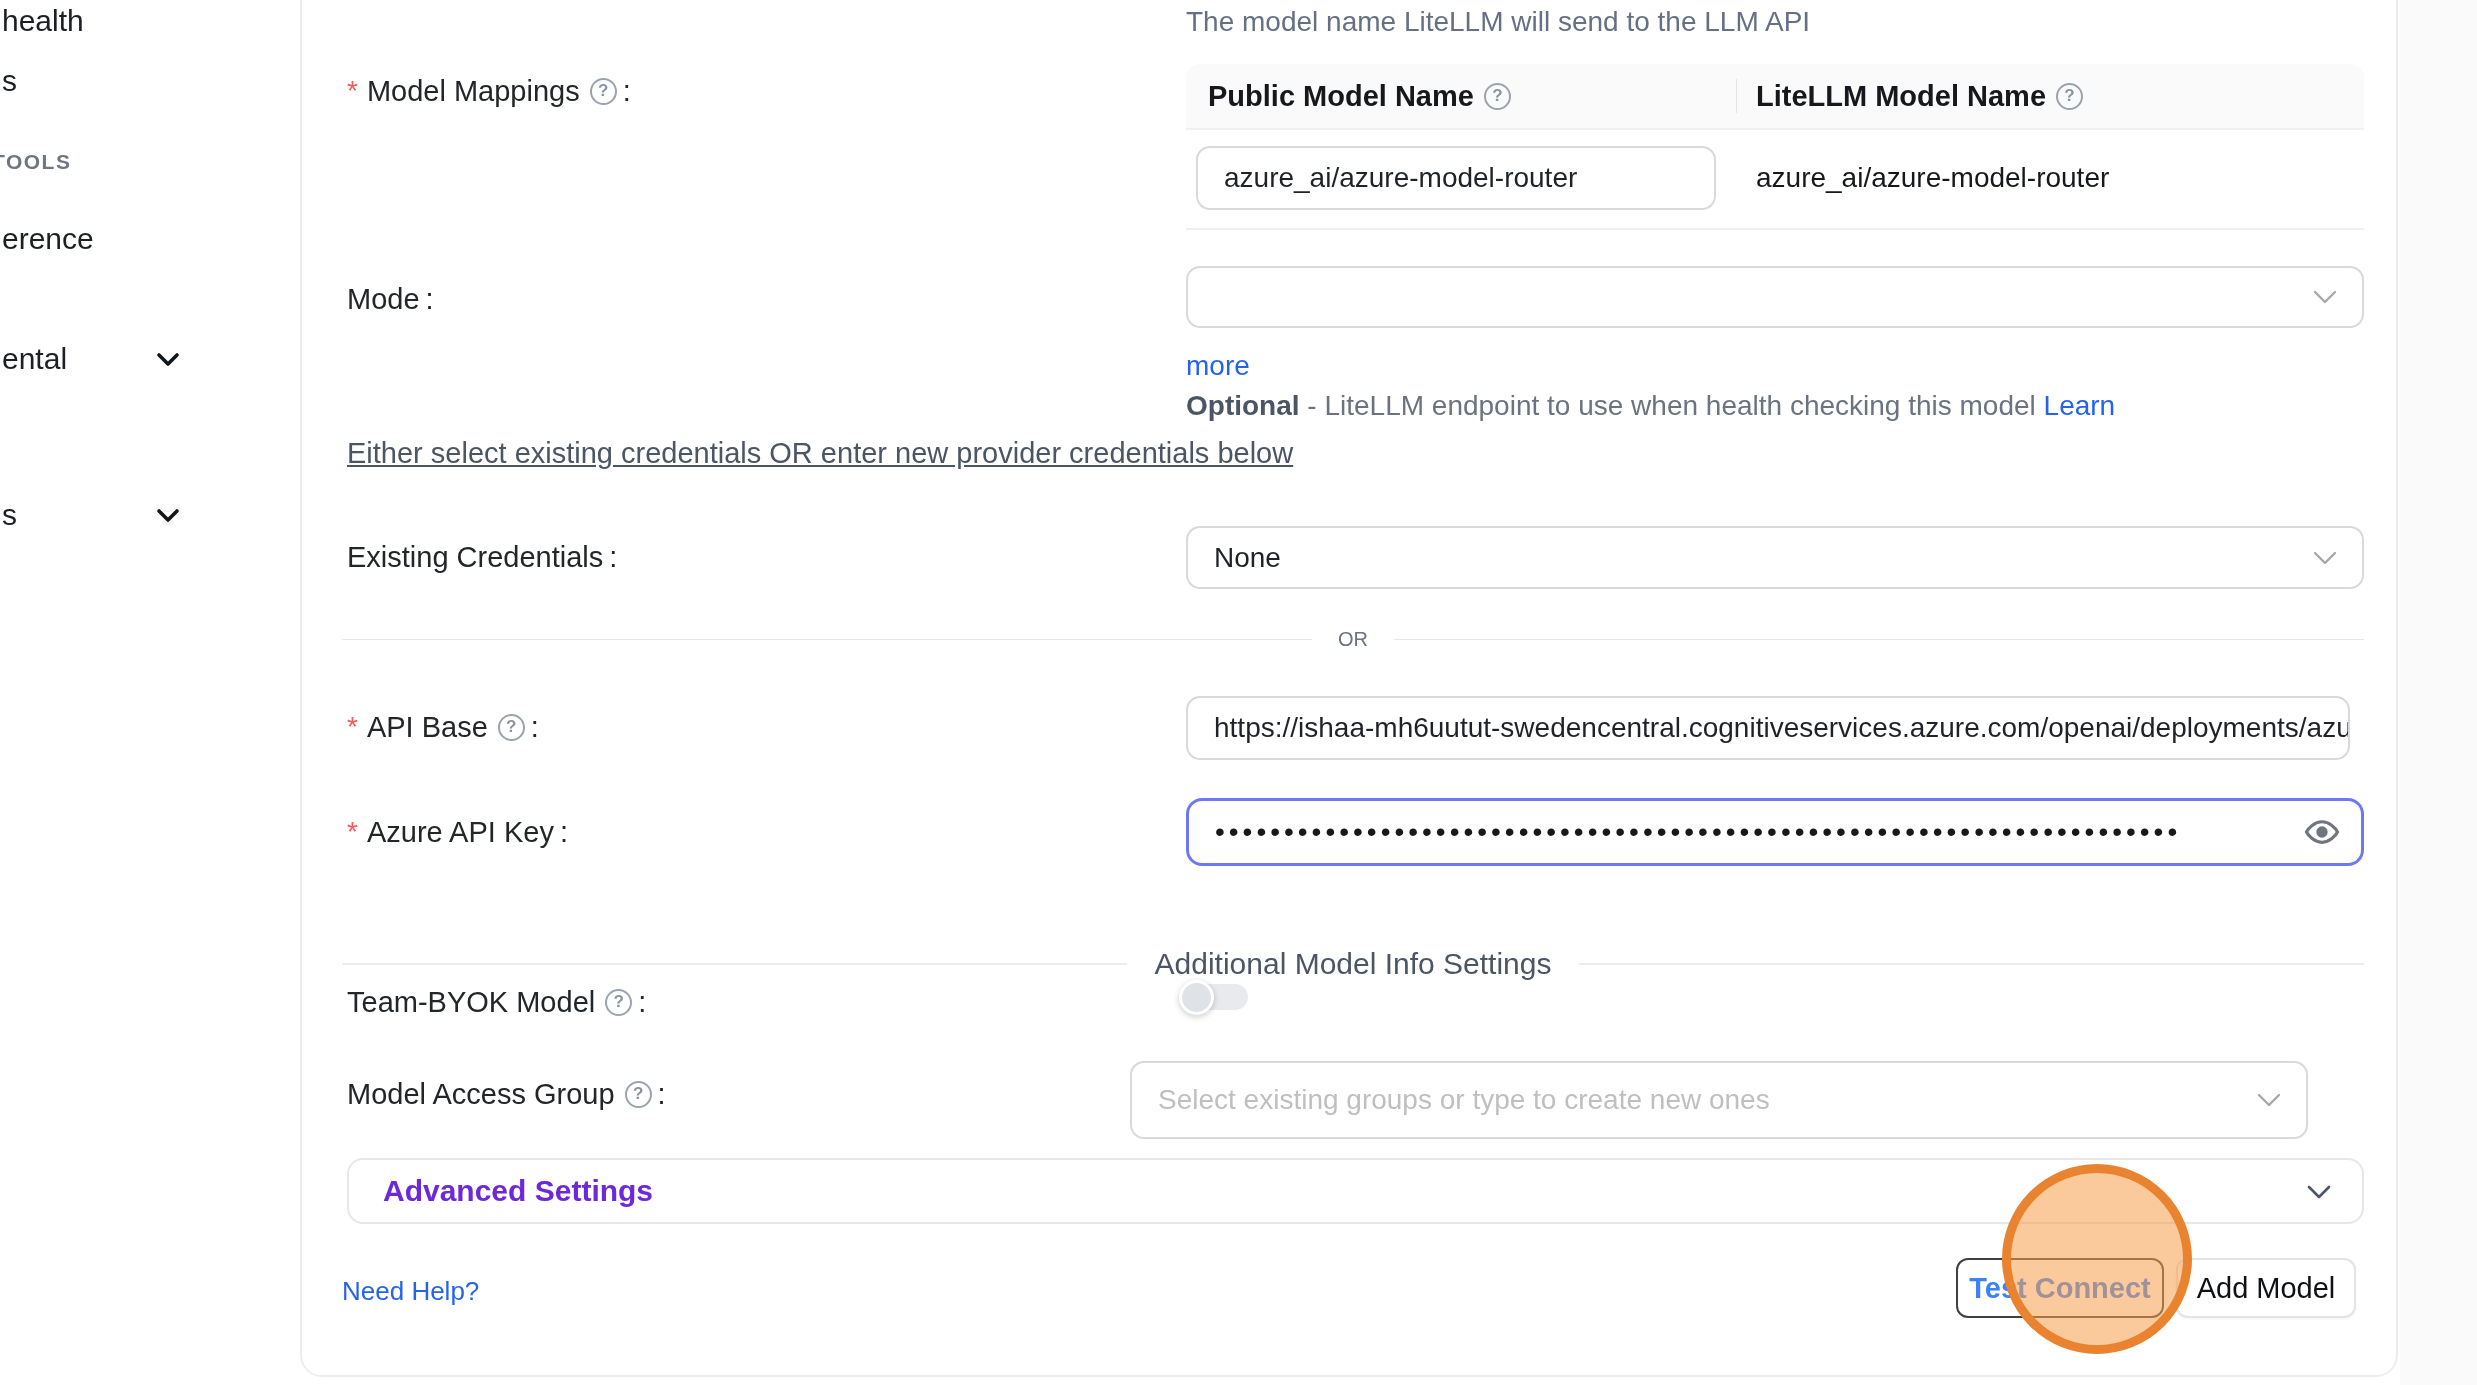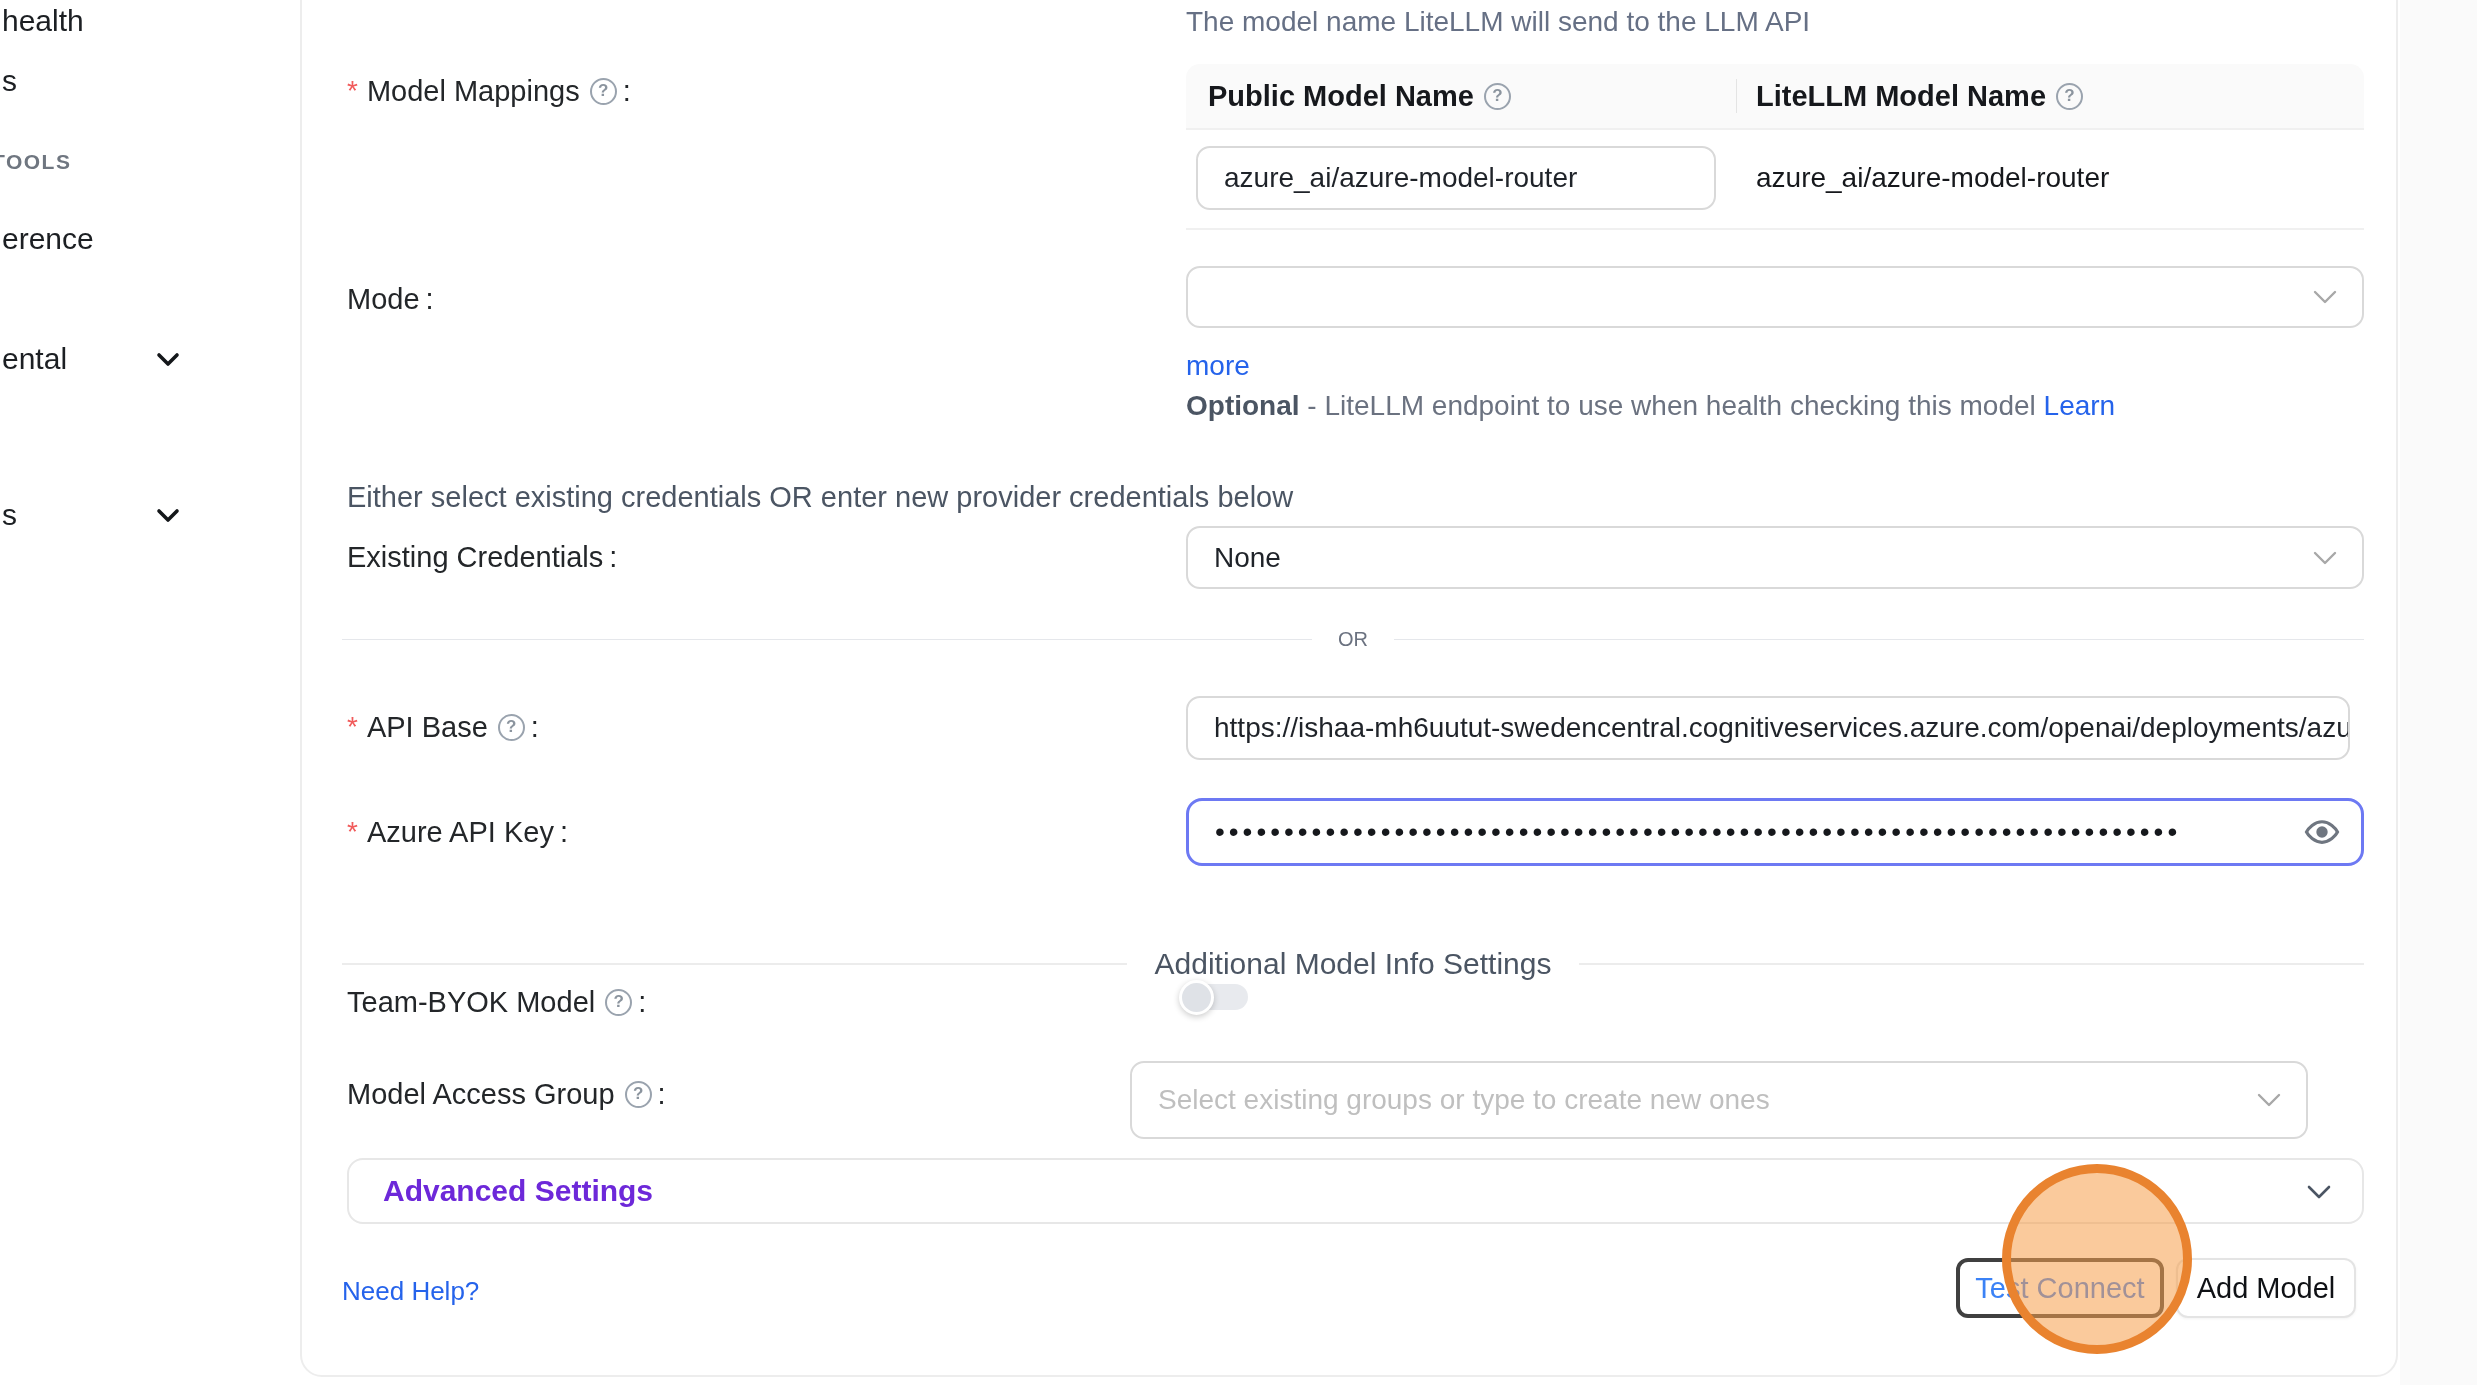--- a/index.html
+++ b/index.html
@@ -63,21 +63,21 @@
   
   .help-top { left:1186px; top:4px; }
   .lbl-mappings { left:347px; top:74px; }
 
   .lbl-mode { left:347px; top:282px; }
   .sel-mode { left:1186px; top:266px; width:1178px; height:62px; }
   .mode-help { position:absolute; left:1186px; top:346px; font-size:28px; color:#6b7280; line-height:40px; }
   .mode-help .opt { font-weight:700; color:#4b5563; }
   .mode-help a, .link { color:#2563eb; text-decoration:none; cursor:pointer; }
 
-  .note-credentials { left:347px; top:480px; color:#4b5563; }
+  .note-credentials { left:347px; top:436px; color:#4b5563;text-decoration:underline; }
   .lbl-excred { left:347px; top:540px; }
   .sel-excred { left:1186px; top:526px; width:1178px; height:63px; }
 
   .or-wrap { position:absolute; left:342px; top:628px; width:2022px; display:flex; align-items:center; gap:26px; }
   .or-wrap .line { flex:1; height:1.5px; background:#e5e7eb; }
   .or-wrap .txt { font-size:20px; color:#6b7280; }
 
   .lbl-apibase { left:347px; top:710px; }
   .in-apibase { left:1186px; top:696px; width:1164px; height:64px; }
 
@@ -103,21 +103,21 @@
   .advanced { position:absolute; left:347px; top:1158px; width:2017px; height:66px; background:#fff;
               border:2px solid #e7e7e7; border-radius:16px; cursor:pointer; }
   .advanced .txt { position:absolute; left:34px; top:0; height:62px; display:flex; align-items:center;
                    font-size:30px; font-weight:700; color:#6d28d9; }
   .adv-chev { position:absolute; right:30px; top:24px; width:26px; height:16px; }
 
   .need-help { position:absolute; left:342px; top:1276px; font-size:26px; }
 
   .btn { position:absolute; top:1258px; height:60px; border-radius:12px; background:#fff;
          display:flex; align-items:center; justify-content:center; font-size:29px; cursor:pointer; }
-  .btn-test { left:1956px; width:208px; border:4px solid #404040; color:#3b82f6; }
+  .btn-test { left:1956px; width:208px; border:2px solid #404040; color:#3b82f6;font-weight:bold; }
   .btn-add  { left:2176px; width:180px; border:2px solid #e4e4e4; color:#0f1115;
               box-shadow:0 1px 3px rgba(0,0,0,0.05); }
 
   .click-indicator { position:absolute; left:2002px; top:1164px; width:190px; height:190px;
                      border:9px solid #e9832f; border-radius:50%;
                      background:rgba(245,158,74,0.55); z-index:10; pointer-events:none; }
 </style>
 </head>
 <body>
 

